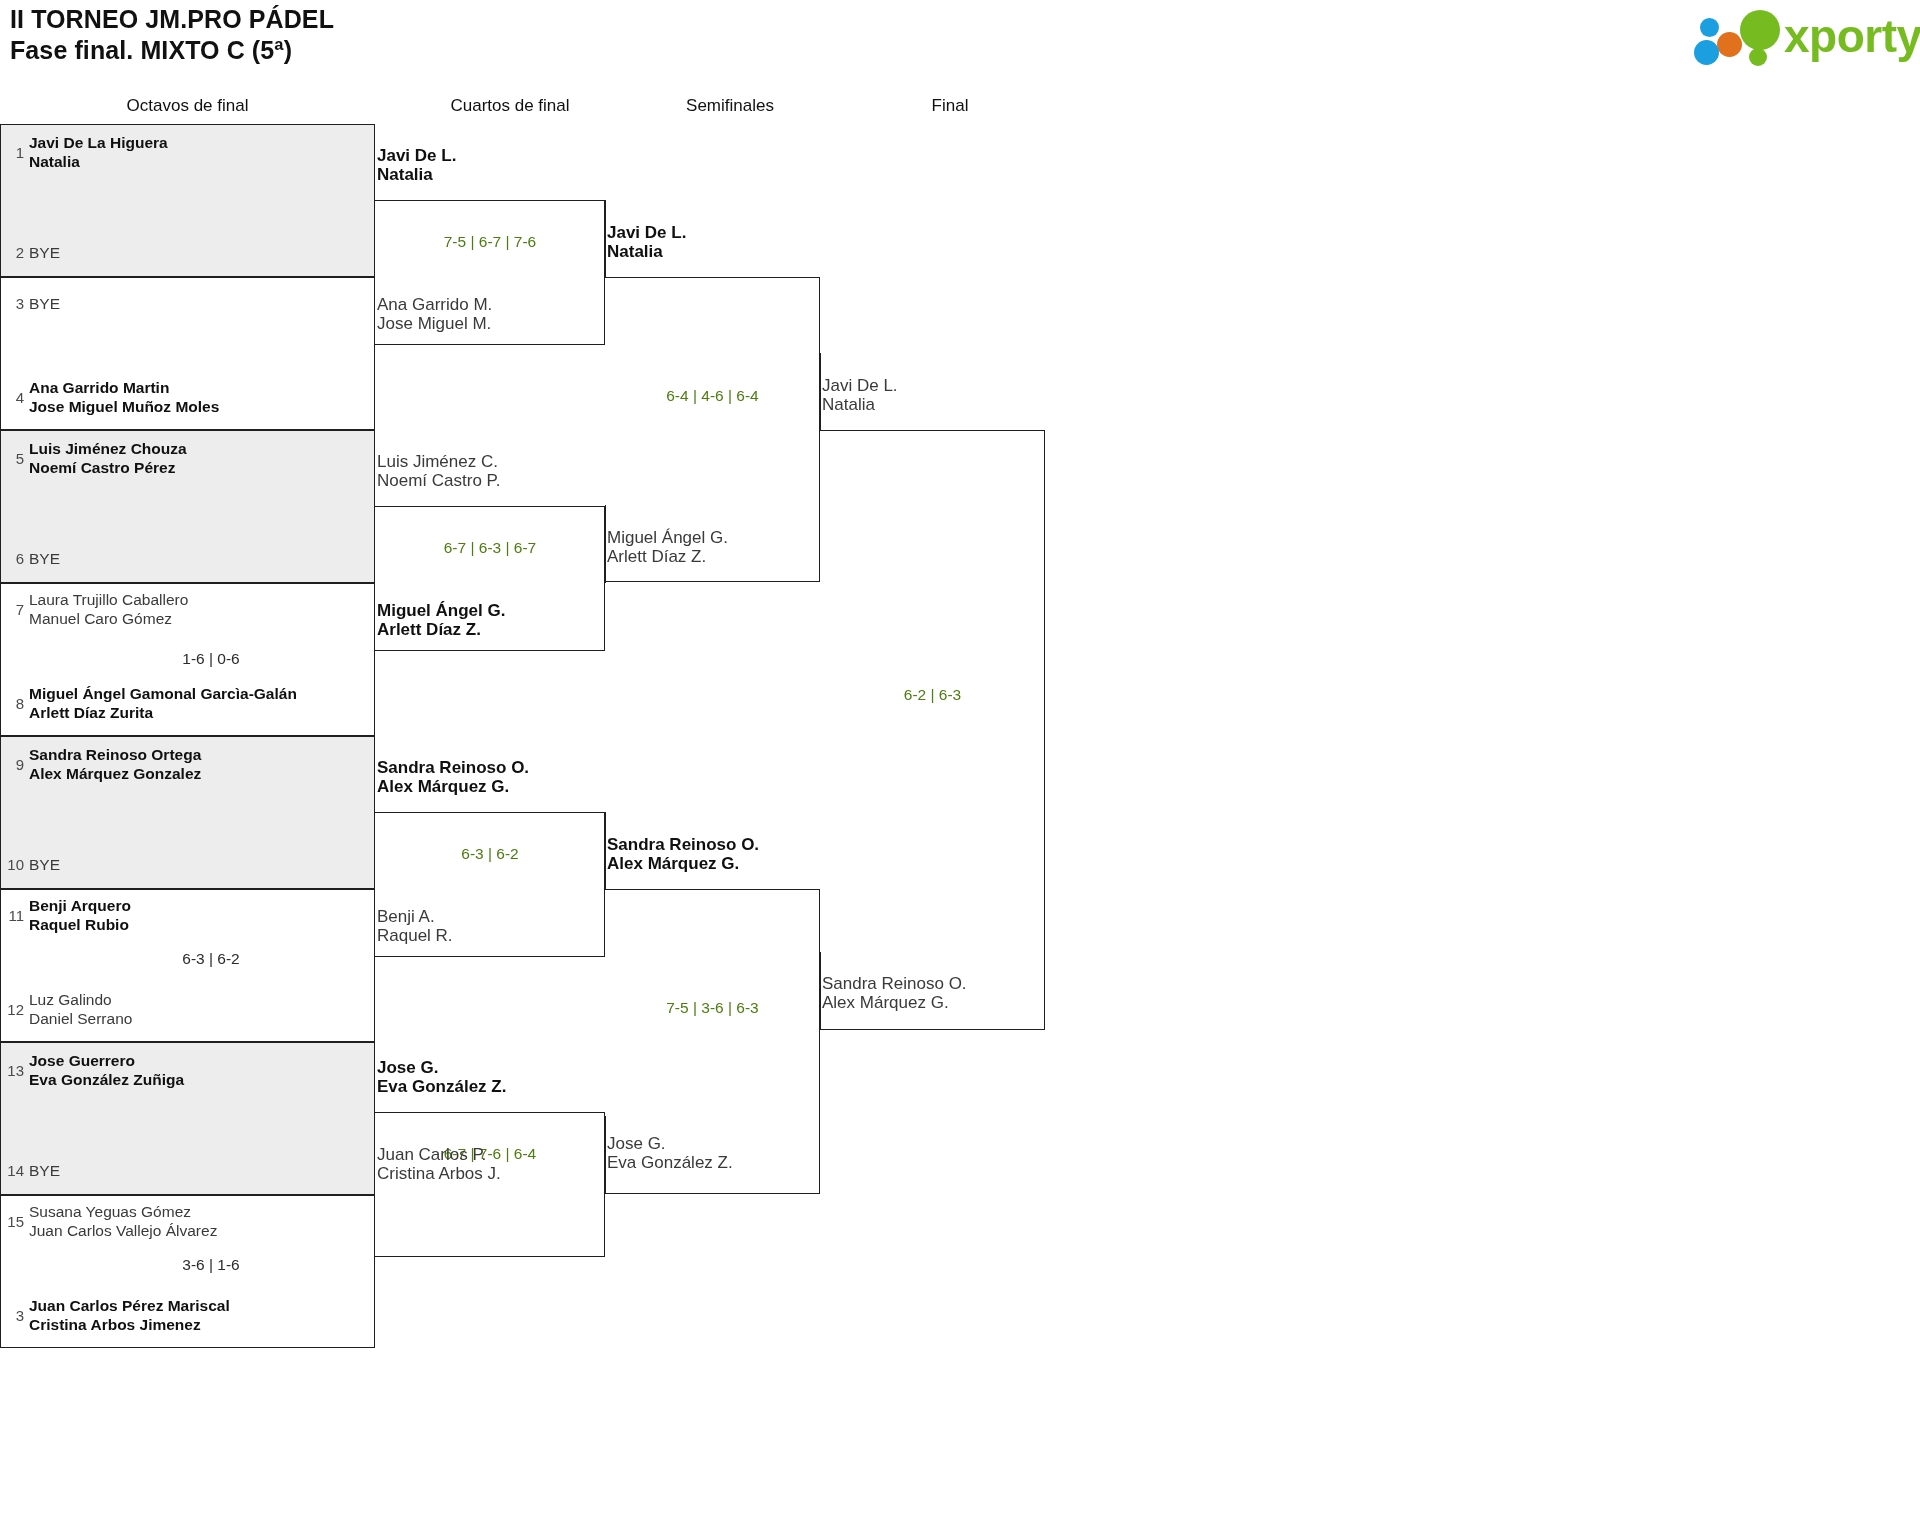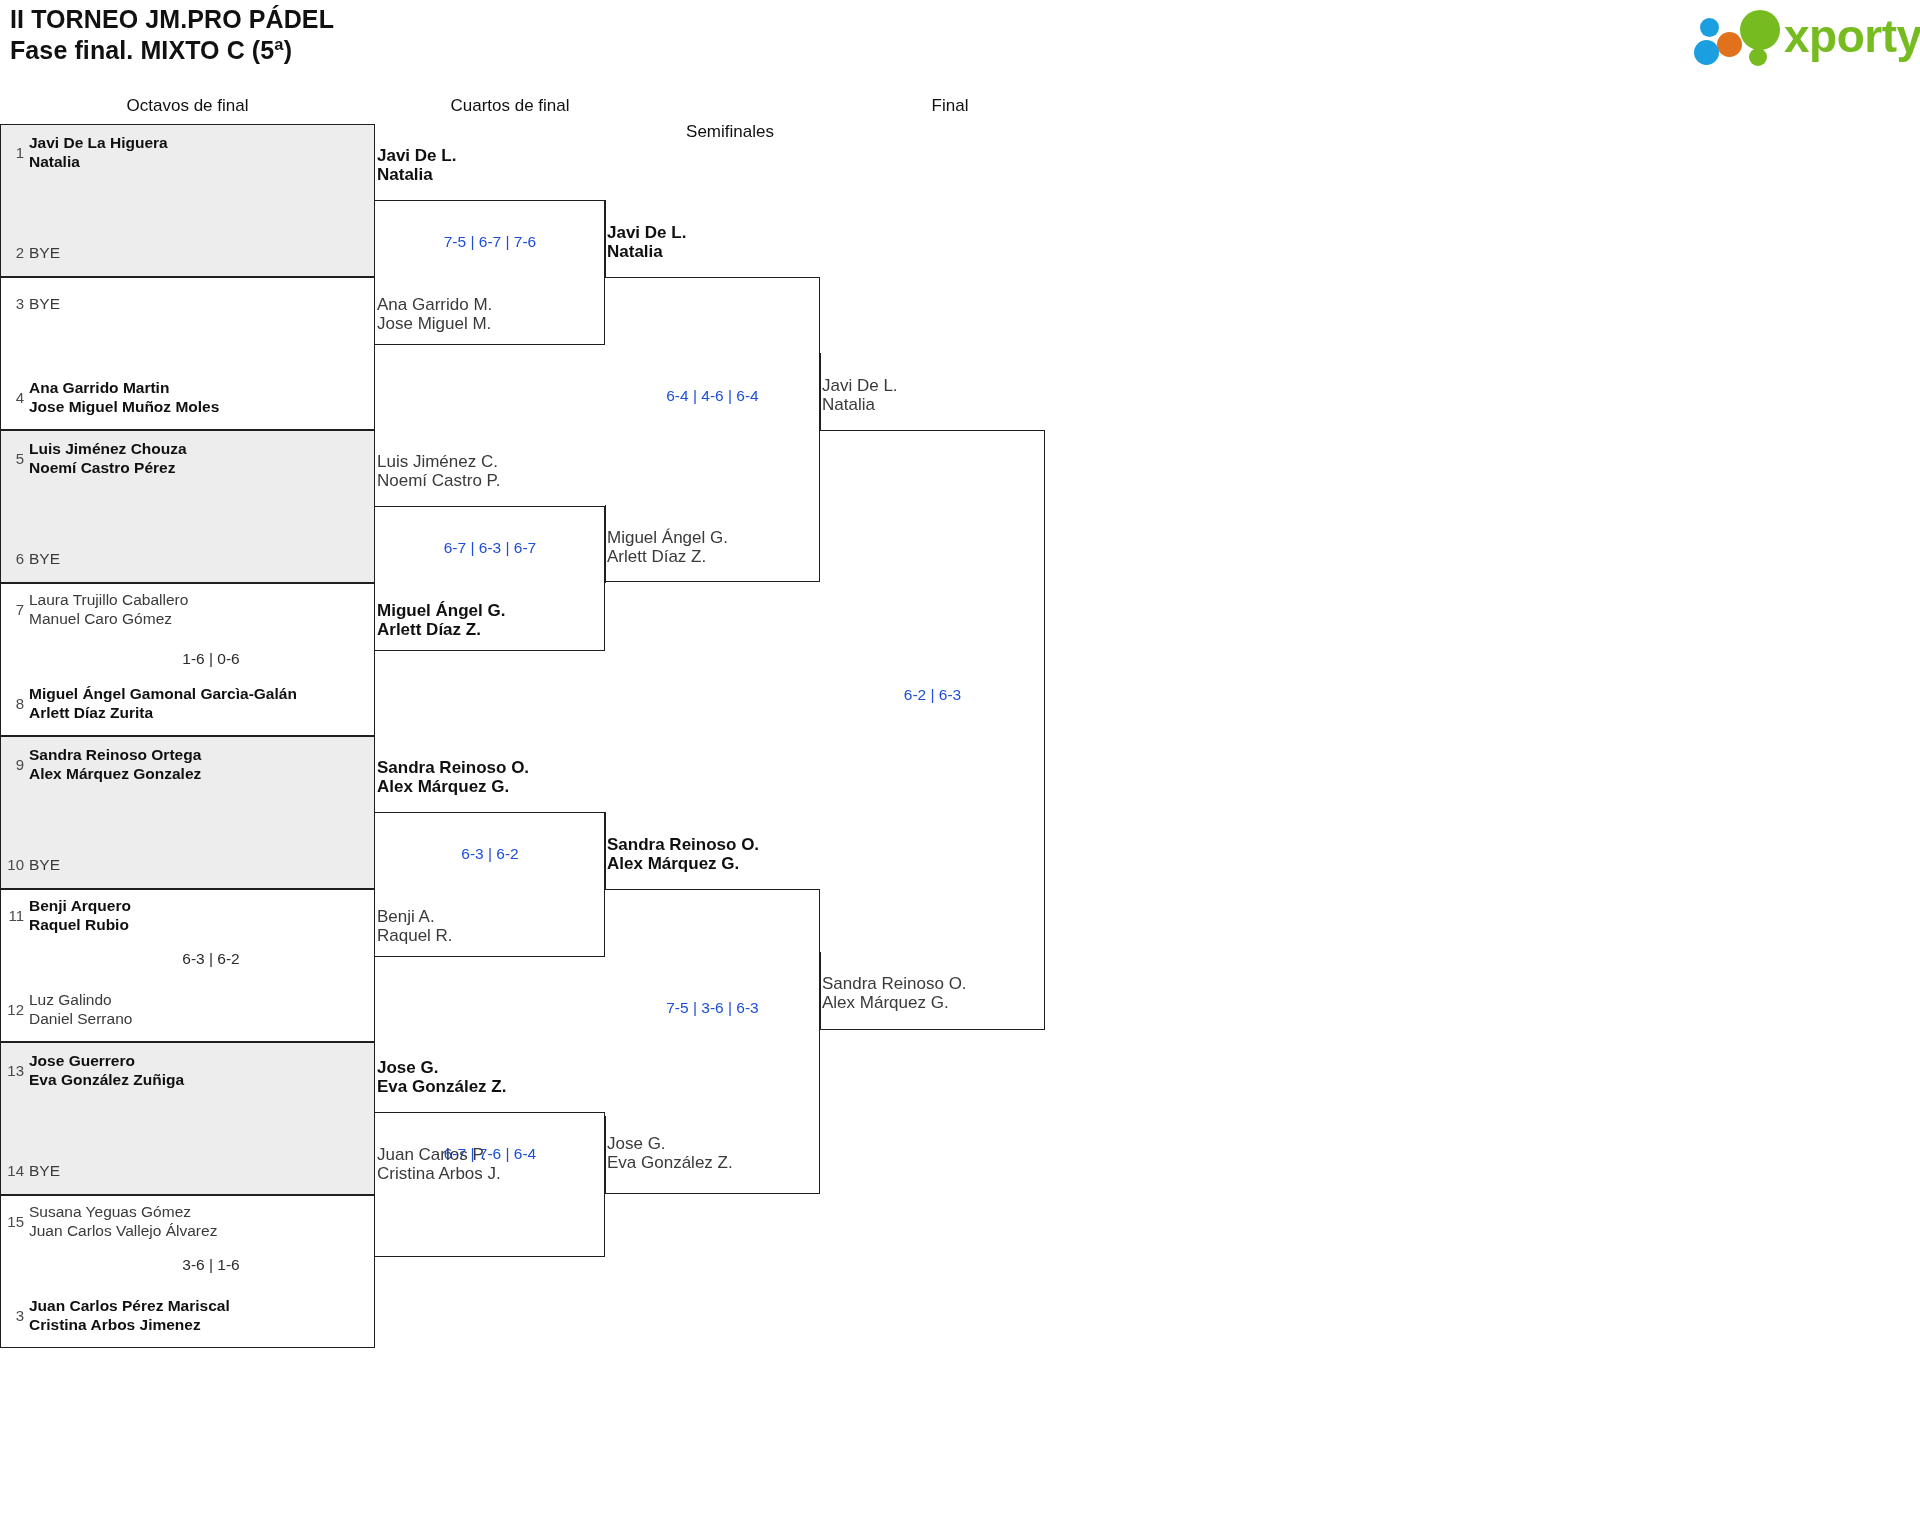--- a/index.html
+++ b/index.html
@@ -60,21 +60,21 @@
   
   .round-header {
     position: absolute;
     font-size: 17px;
     color: #111111;
     white-space: nowrap;
     text-align: center;
   }
   #rh-0 { left: 0px;   top: 96px; width: 375px; }
   #rh-1 { left: 310px; top: 96px; width: 400px; }
-  #rh-2 { left: 545px; top: 96px; width: 370px; margin-top: 26px; }
+  #rh-2 { left: 545px; top: 96px; width: 370px; }
   #rh-3 { left: 790px; top: 96px; width: 320px; }
 
   
   #bracket {
     position: absolute;
     left: 0; top: 0;
     width: 1920px; height: 1525px;
   }
 
   
@@ -149,21 +149,21 @@
     font-size: 17px;
     white-space: nowrap;
   }
   .entrant .nm { display: block; }
   .entrant.win  { font-weight: bold; color: #101010; }
   .entrant.lose { font-weight: normal; color: #3a3a3a; }
   .box-score {
     position: absolute;
     text-align: center;
     font-size: 15.5px;
-    color: #1d4ed8;
+    color: #4d7c0f;
     white-space: nowrap;
   }
 </style>
 </head>
 <body>
 
 <div id="header">
   <div id="title-block">
     <div class="title-line">II TORNEO JM.PRO PÁDEL</div>
     <div class="title-line">Fase final. MIXTO C (5ª)</div>

